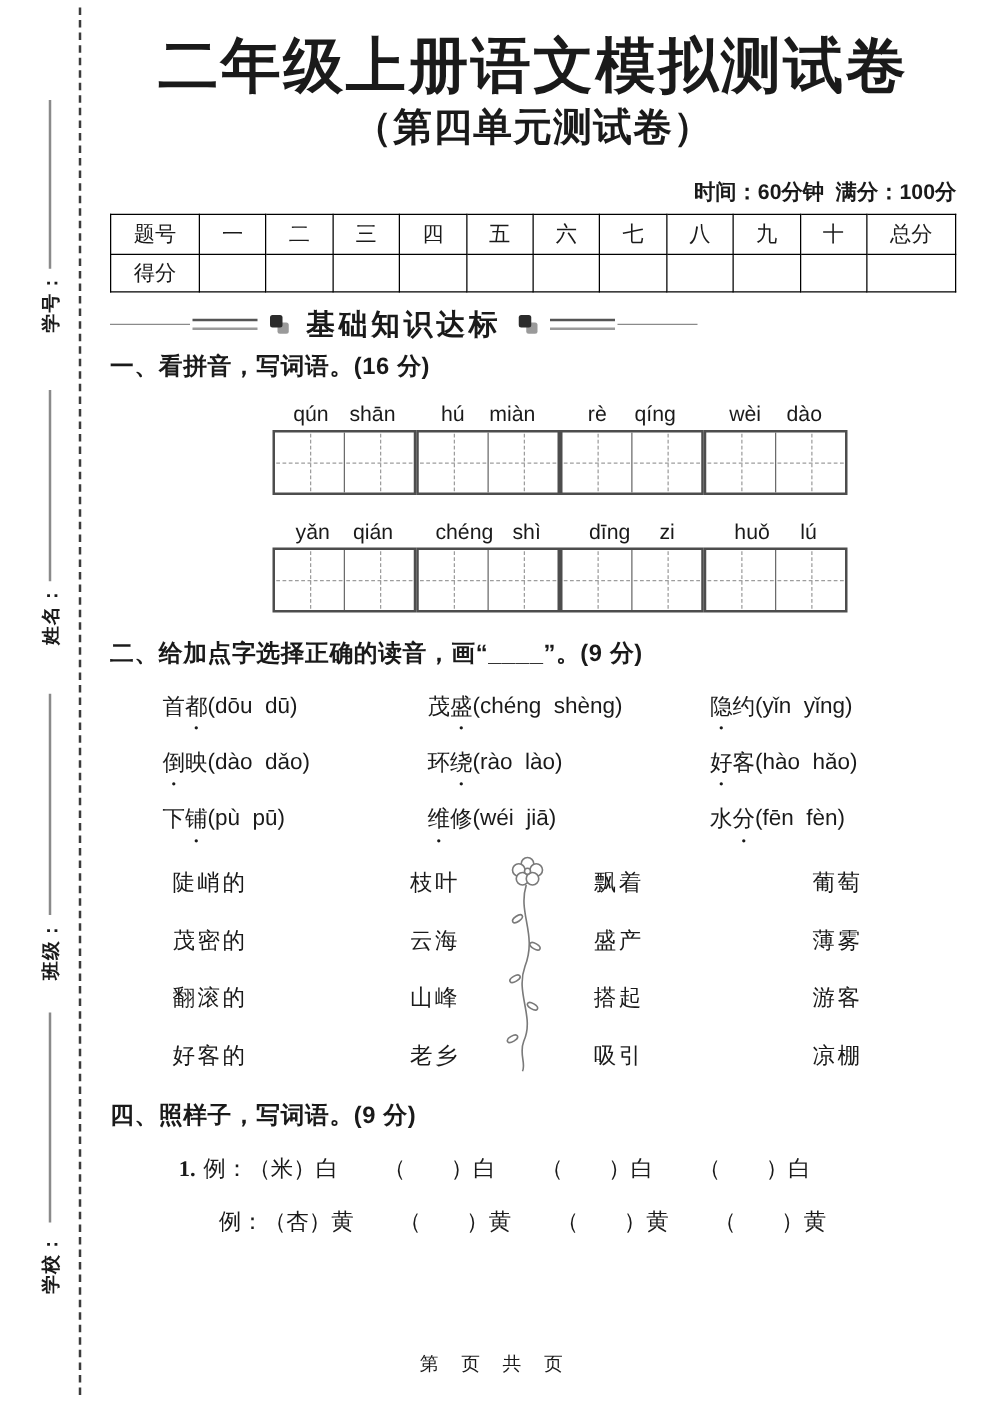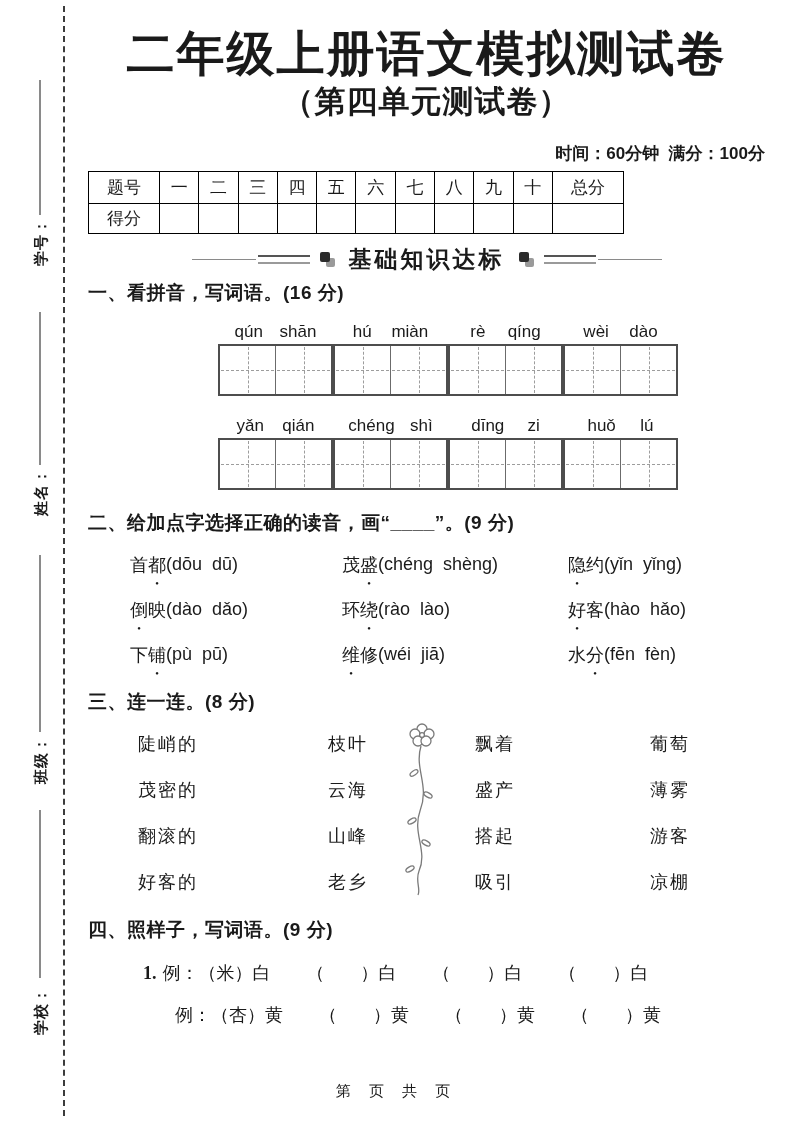--- a/index.html
+++ b/index.html
@@ -18,29 +18,29 @@
 
   
   .main{position:absolute;left:88px;top:0;width:677px;}
 
   .title{margin-top:26px;text-align:center;font-size:48px;line-height:56px;
     font-weight:900;letter-spacing:2px;}
   .subtitle{text-align:center;font-size:31px;line-height:40px;
     font-weight:800;letter-spacing:1px;}
   .info{margin-top:20px;text-align:right;font-size:17px;font-weight:600;white-space:pre;}
 
-  table.score{border-collapse:collapse;width:536px;margin-top:6px;table-layout:fixed;}
+  table.score{border-collapse:collapse;width:677px;margin-top:6px;table-layout:fixed;}
   table.score td{border:1.5px solid #000;text-align:center;
     font-family:"Liberation Serif",serif;font-size:17px;padding:0;}
   table.score tr.hd td{height:31px;}
   table.score tr.bd td{height:29px;}
   td.wide{width:70px;}
 
   
-  .banner{margin-top:10px;height:30px;display:flex;align-items:center;justify-content:center;}
+  .banner{margin-top:10px;height:30px;display:flex;align-items:center;}
   .ln-thin{width:64px;height:0;border-top:1px solid #8a8a8a;}
   .ln-thick{width:52px;height:5px;border-top:2px solid #555;border-bottom:2px solid #9a9a9a;margin:0 2px;}
   .bicon{position:relative;width:15px;height:15px;margin:0 8px;}
   .bicon .sq-back{position:absolute;right:0;bottom:0;width:9px;height:9px;background:#9a9a9a;border-radius:2px;}
   .bicon .sq-front{position:absolute;left:0;top:0;width:10px;height:10px;background:#2b2b2b;border-radius:2px;}
   .banner-title{font-size:23px;font-weight:900;letter-spacing:3px;margin:0 6px;}
 
   .sec-h{margin-top:14px;font-size:19px;font-weight:800;letter-spacing:.5px;white-space:pre;}
 
   
@@ -247,21 +247,20 @@
     <div class="s2-item"><span class="word"><span>茂</span><span class="dotchar">盛</span><span></span></span><span class="opts">(chéng  shèng)</span></div>
     <div class="s2-item"><span class="word"><span></span><span class="dotchar">隐</span><span>约</span></span><span class="opts">(yǐn  yǐng)</span></div>
     <div class="s2-item"><span class="word"><span></span><span class="dotchar">倒</span><span>映</span></span><span class="opts">(dào  dǎo)</span></div>
     <div class="s2-item"><span class="word"><span>环</span><span class="dotchar">绕</span><span></span></span><span class="opts">(rào  lào)</span></div>
     <div class="s2-item"><span class="word"><span></span><span class="dotchar">好</span><span>客</span></span><span class="opts">(hào  hǎo)</span></div>
     <div class="s2-item"><span class="word"><span>下</span><span class="dotchar">铺</span><span></span></span><span class="opts">(pù  pū)</span></div>
     <div class="s2-item"><span class="word"><span></span><span class="dotchar">维</span><span>修</span></span><span class="opts">(wéi  jiā)</span></div>
     <div class="s2-item"><span class="word"><span>水</span><span class="dotchar">分</span><span></span></span><span class="opts">(fēn  fèn)</span></div>
   </div>
 
-  <div class="sec-h" style="margin-top:12px;">三、连一连。(8 分)</div>
 
   <div class="s3-wrap">
     <div class="s3-col" style="left:50px;">
       <span>陡峭的</span>
       <span>茂密的</span>
       <span>翻滚的</span>
       <span>好客的</span>
     </div>
     <div class="s3-col" style="left:232px;margin-left:8px;">
       <span>枝叶</span>

